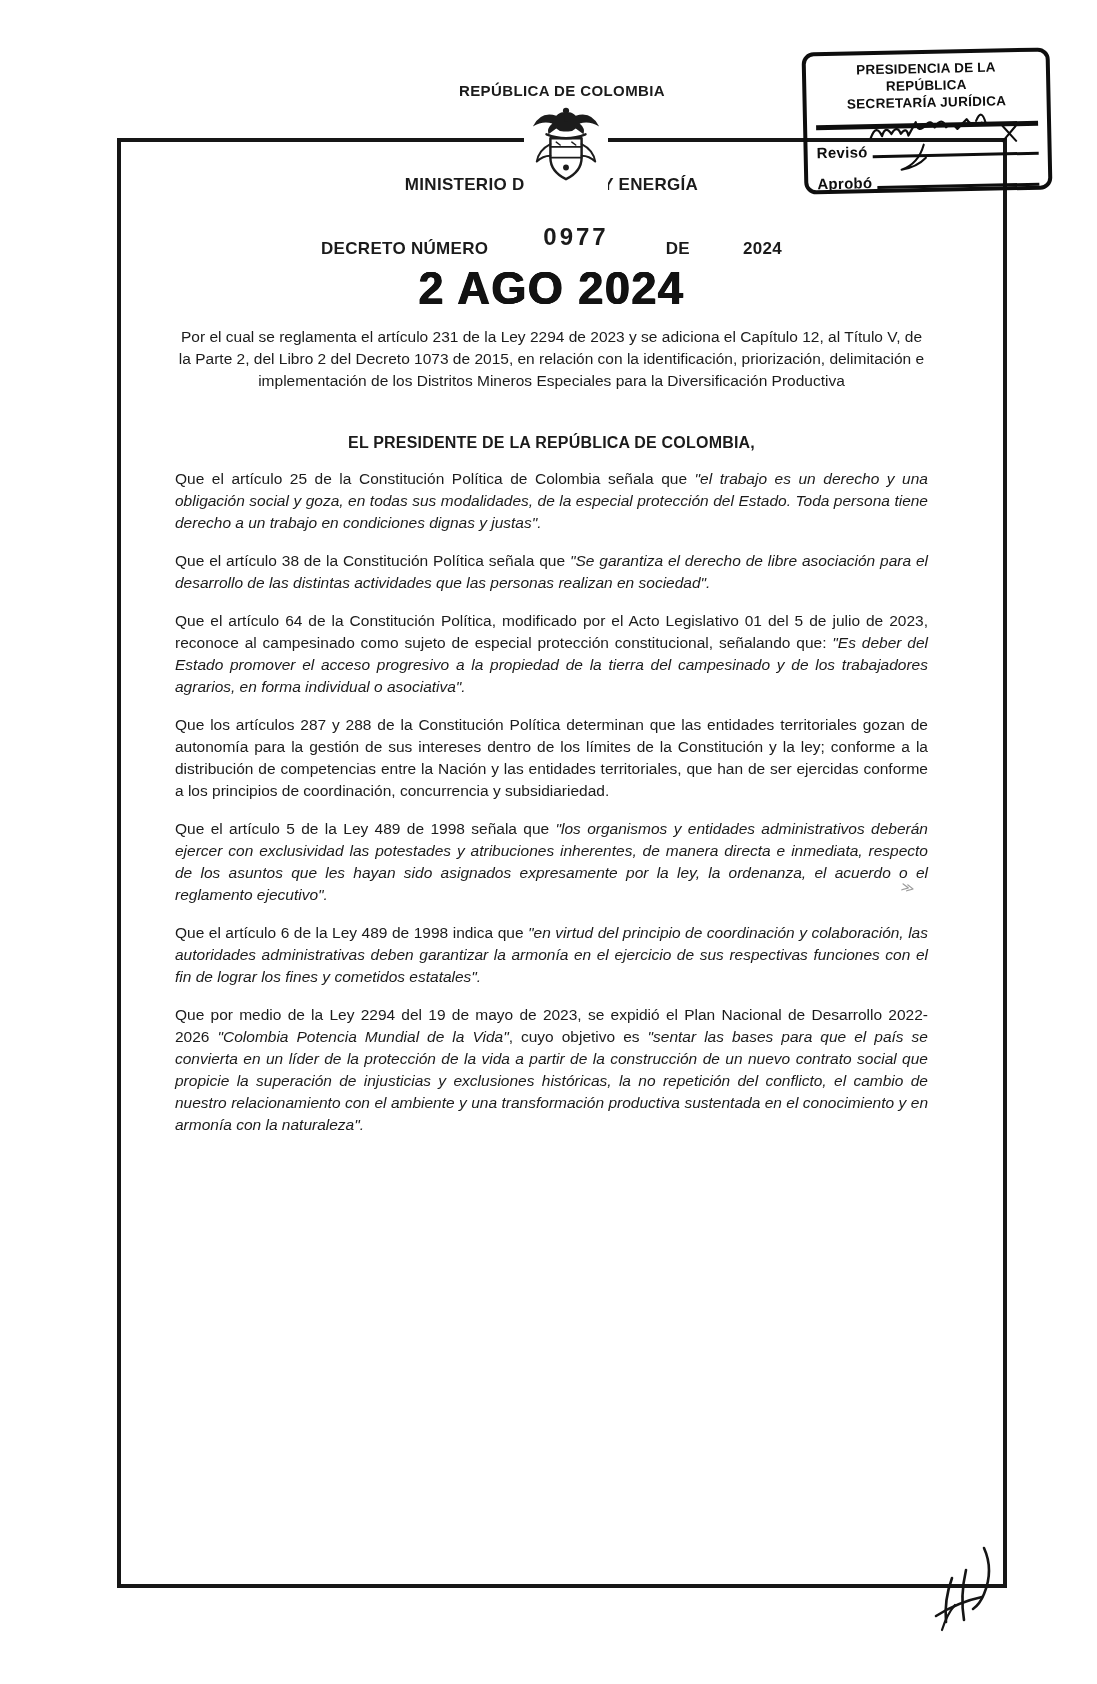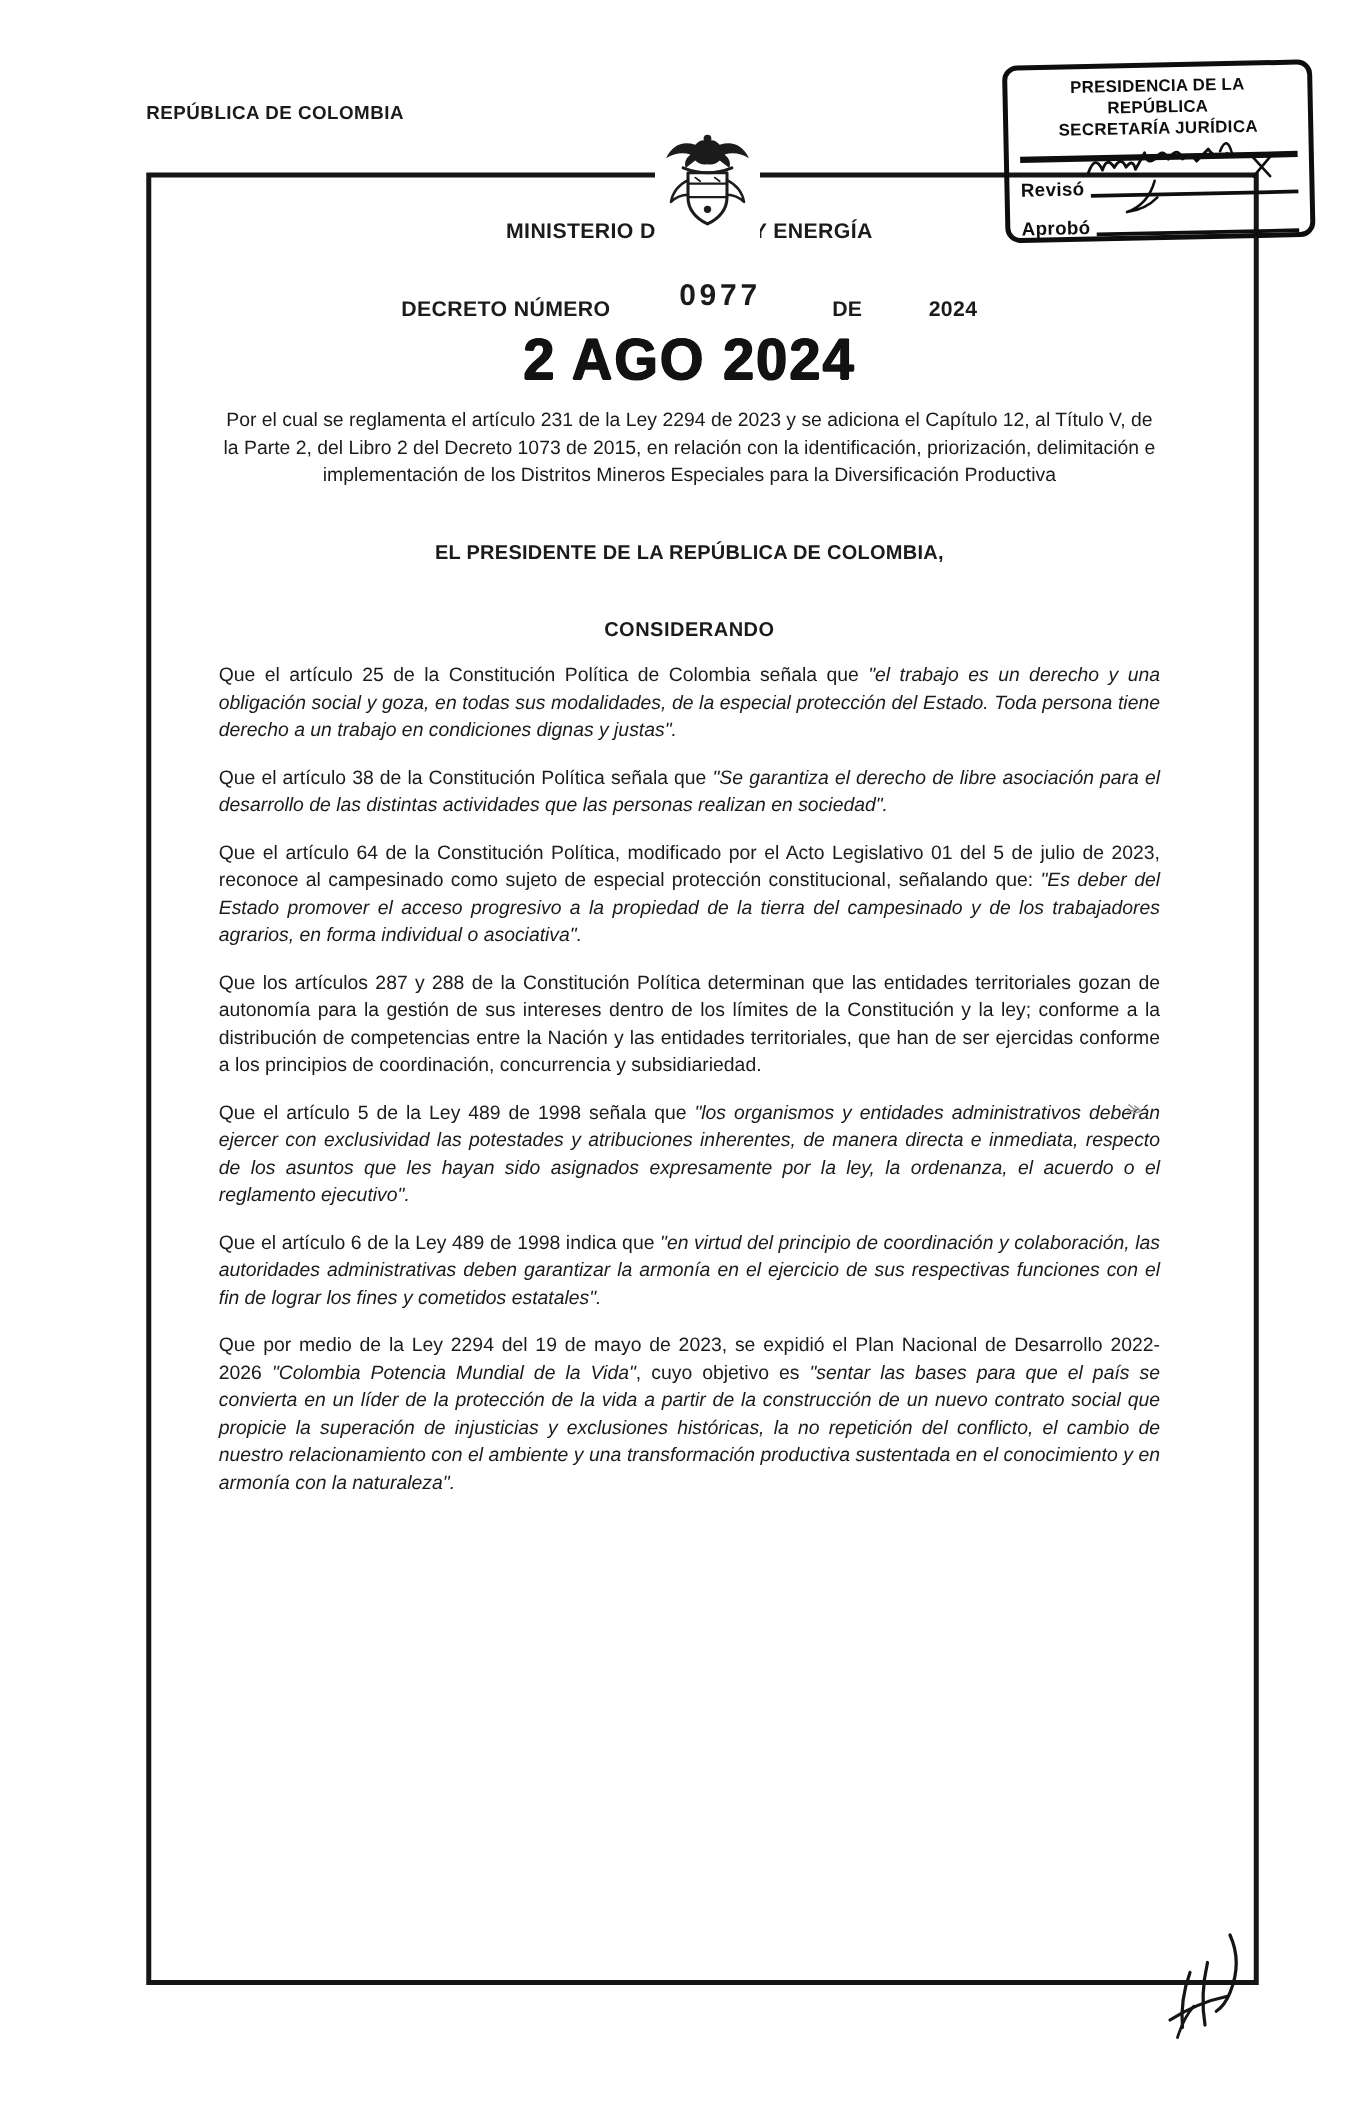--- a/index.html
+++ b/index.html
@@ -7,21 +7,21 @@
     position:relative;
     width:1097px;height:1684px;
     background:#ffffff;
     font-family:"Liberation Sans", sans-serif;
     color:#1b1b1b;
     overflow:hidden;
   }
   
   .country-title{
     position:absolute;left:117px;top:82px;width:890px;
-    text-align:left;font-size:15px;font-weight:bold;letter-spacing:.4px;
+    text-align:center;font-size:15px;font-weight:bold;letter-spacing:.4px;
   }
   .coat{
     position:absolute;left:524px;top:101px;width:84px;height:94px;
     background:#ffffff;z-index:3;display:flex;justify-content:center;align-items:flex-start;
   }
   
   .frame{
     position:absolute;left:117px;top:138px;width:890px;height:1450px;
     border:4px solid #161616;box-sizing:border-box;z-index:1;
   }
@@ -143,21 +143,20 @@
       <span class="decree-year">2024</span>
     </div>
 
     <div class="date-stamp">2 AGO 2024</div>
 
     <div class="subject">Por el cual se reglamenta el artículo 231 de la Ley 2294 de 2023 y se adiciona el Capítulo 12, al Título V, de la Parte 2, del Libro 2 del Decreto 1073 de 2015, en relación con la identificación, priorización, delimitación e implementación de los Distritos Mineros Especiales para la Diversificación Productiva</div>
 
     <div class="issuer">EL PRESIDENTE DE LA REPÚBLICA DE COLOMBIA,</div>
 
 
-    <div class="considering">CONSIDERANDO</div>
 
     <p class="body-par"><span>Que el artículo 25 de la Constitución Política de Colombia señala que </span><span class="it">"el trabajo es un derecho y una obligación social y goza, en todas sus modalidades, de la especial protección del Estado. Toda persona tiene derecho a un trabajo en condiciones dignas y justas".</span></p>
     <p class="body-par"><span>Que el artículo 38 de la Constitución Política señala que </span><span class="it">"Se garantiza el derecho de libre asociación para el desarrollo de las distintas actividades que las personas realizan en sociedad".</span></p>
     <p class="body-par"><span>Que el artículo 64 de la Constitución Política, modificado por el Acto Legislativo 01 del 5 de julio de 2023, reconoce al campesinado como sujeto de especial protección constitucional, señalando que: </span><span class="it">"Es deber del Estado promover el acceso progresivo a la propiedad de la tierra del campesinado y de los trabajadores agrarios, en forma individual o asociativa".</span></p>
     <p class="body-par"><span>Que los artículos 287 y 288 de la Constitución Política determinan que las entidades territoriales gozan de autonomía para la gestión de sus intereses dentro de los límites de la Constitución y la ley; conforme a la distribución de competencias entre la Nación y las entidades territoriales, que han de ser ejercidas conforme a los principios de coordinación, concurrencia y subsidiariedad.</span></p>
     <p class="body-par"><span>Que el artículo 5 de la Ley 489 de 1998 señala que </span><span class="it">"los organismos y entidades administrativos deberán ejercer con exclusividad las potestades y atribuciones inherentes, de manera directa e inmediata, respecto de los asuntos que les hayan sido asignados expresamente por la ley, la ordenanza, el acuerdo o el reglamento ejecutivo".</span></p>
     <p class="body-par"><span>Que el artículo 6 de la Ley 489 de 1998 indica que </span><span class="it">"en virtud del principio de coordinación y colaboración, las autoridades administrativas deben garantizar la armonía en el ejercicio de sus respectivas funciones con el fin de lograr los fines y cometidos estatales".</span></p>
     <p class="body-par"><span>Que por medio de la Ley 2294 del 19 de mayo de 2023, se expidió el Plan Nacional de Desarrollo 2022- 2026 </span><span class="it">"Colombia Potencia Mundial de la Vida"</span><span>, cuyo objetivo es </span><span class="it">"sentar las bases para que el país se convierta en un líder de la protección de la vida a partir de la construcción de un nuevo contrato social que propicie la superación de injusticias y exclusiones históricas, la no repetición del conflicto, el cambio de nuestro relacionamiento con el ambiente y una transformación productiva sustentada en el conocimiento y en armonía con la naturaleza".</span></p>
 
   </div>

